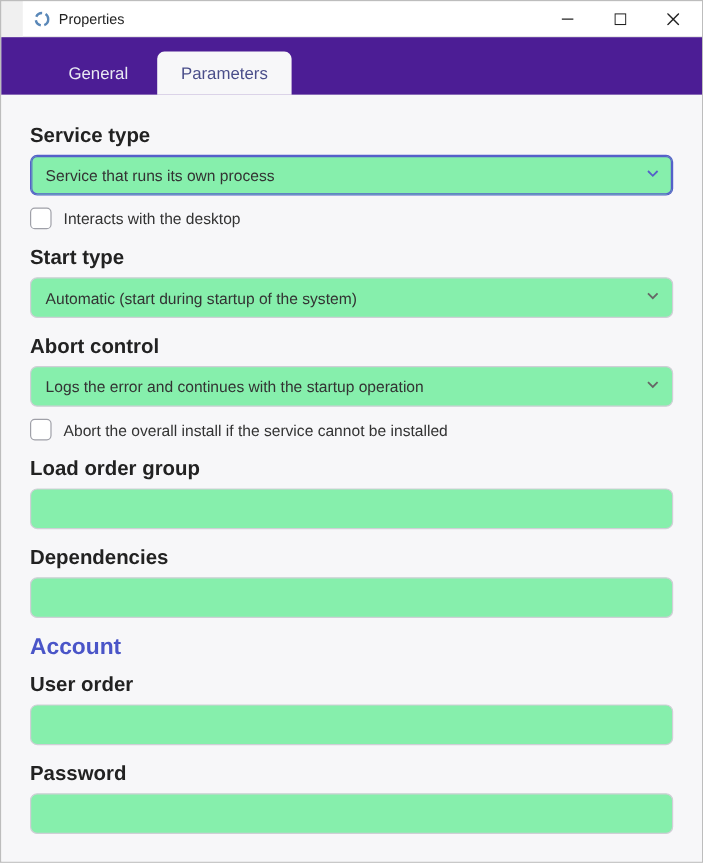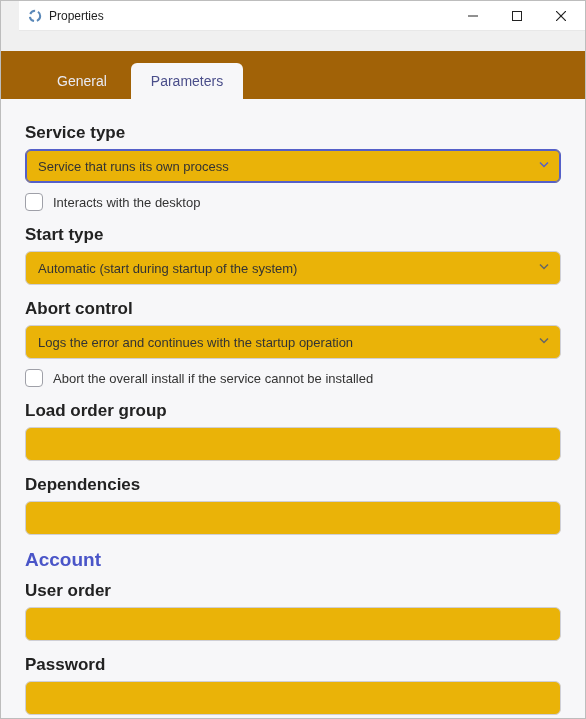--- a/index.html
+++ b/index.html
@@ -31,27 +31,26 @@
   }
   .titlebar .spacer { flex: 1; }
   .winbtn {
     width: 44px; height: 30px;
     display: flex; align-items: center; justify-content: center;
     color: #222;
   }
   .winbtn svg { display:block; }
 
   .tabbar {
-    background: #a16207;
+    background: #4c1d95;
     height: 48px;
     display: flex;
     align-items: flex-end;
     padding: 0 14px 0 36px;
     gap: 4px;
-    margin-top: 20px;
   }
   .tab {
     height: 36px;
     padding: 0 20px;
     display: flex;
     align-items: center;
     color: #e9eaf3;
     font-size: 14px;
     border-radius: 6px 6px 0 0;
   }
@@ -75,21 +74,21 @@
     margin-bottom: 6px;
     margin-top: 14px;
   }
   .field-label.first { margin-top: 0; }
 
   .select, .textinput {
     width: 100%;
     height: 34px;
     border: 1px solid #cfcfd6;
     border-radius: 6px;
-    background: #eab308;
+    background: #86efac;
     padding: 0 34px 0 12px;
     font-size: 13px;
     color: #333;
     display: flex;
     align-items: center;
     position: relative;
   }
   .select.focused {
     border: 1px solid #5560c9;
     box-shadow: 0 0 0 1px #5560c9 inset;

